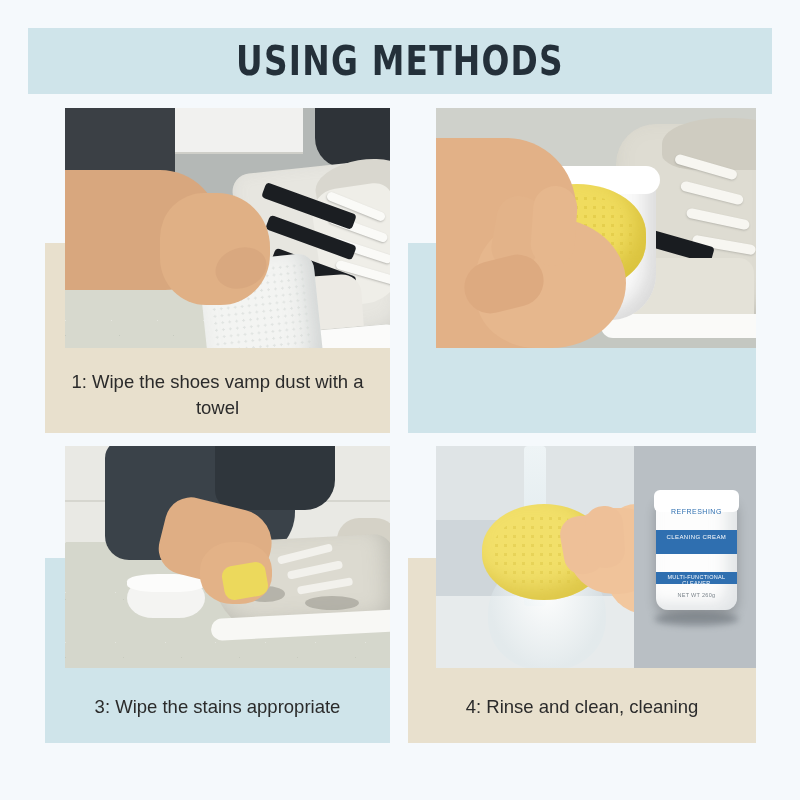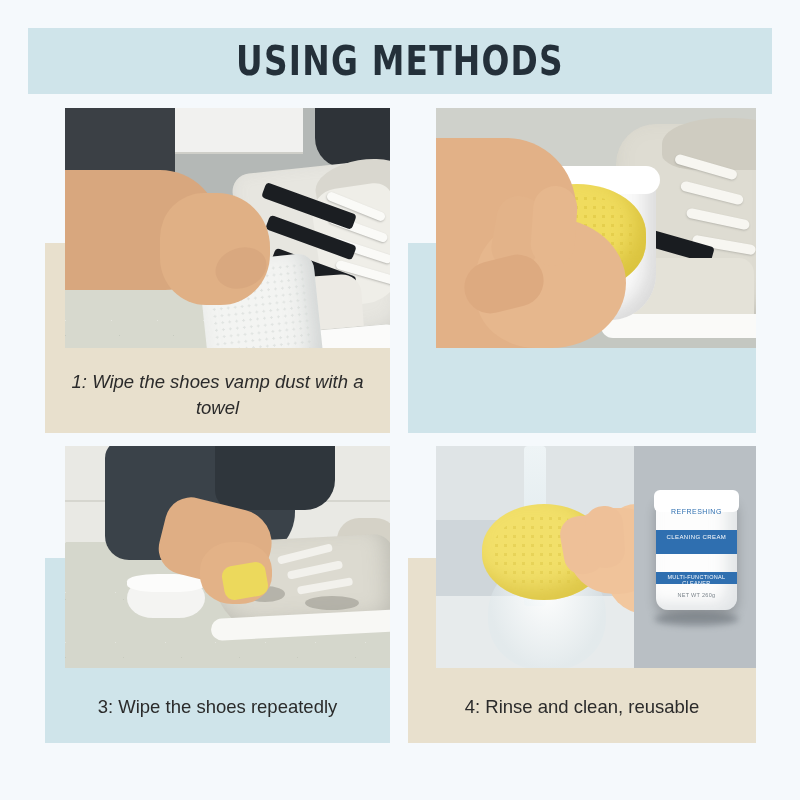--- a/index.html
+++ b/index.html
@@ -37,21 +37,21 @@
     white-space: nowrap;
   }
 
   
   .grid {
     position: absolute;
     left: 0; top: 98px;
     width: 800px; height: 700px;
   }
   .cell { position: absolute; }
-  .cell-1 { left: 45px;  top: 10px;  width: 345px; height: 325px; font-style: italic; }
+  .cell-1 { left: 45px;  top: 10px;  width: 345px; height: 325px; }
   .cell-2 { left: 408px; top: 10px;  width: 348px; height: 325px; }
   .cell-3 { left: 45px;  top: 348px; width: 345px; height: 300px; }
   .cell-4 { left: 408px; top: 348px; width: 348px; height: 300px; }
 
   
   .plate {
     position: absolute;
     left: 0; width: 100%;
   }
   .plate-beige { background: #e8e0cd; }
@@ -373,21 +373,21 @@
           <div class="p3-dirt p3-d1"></div>
           <div class="p3-dirt p3-d2"></div>
           <div class="p3-shoe-sole"></div>
           <div class="p3-arm"></div>
           <div class="p3-hand"></div>
           <div class="p3-sponge"></div>
         </div>
       </div>
 
       <div class="caption c3-cap">
-        <span>3: Wipe the shoes repeatedly</span>
+        <span>3: Wipe the stains appropriate</span>
       </div>
     </div>
 
     <div class="cell cell-4">
       <div class="plate plate-beige c4-plate"></div>
 
       <div class="photo c4-photo">
         <div class="ph">
           <div class="p4-left">
             <div class="p4-wall"></div>
@@ -408,18 +408,18 @@
             <div class="p4-jarband"></div>
             <div class="p4-label-txt2">CLEANING CREAM</div>
             <div class="p4-jarband2"></div>
             <div class="p4-label-txt3">MULTI-FUNCTIONAL CLEANER</div>
             <div class="p4-label-txt4">NET WT 260g</div>
           </div>
         </div>
       </div>
 
       <div class="caption c4-cap">
-        <span>4: Rinse and clean, reusable</span>
+        <span>4: Rinse and clean, cleaning</span>
       </div>
     </div>
 
   </div>
 </div>
 
 </body></html>

